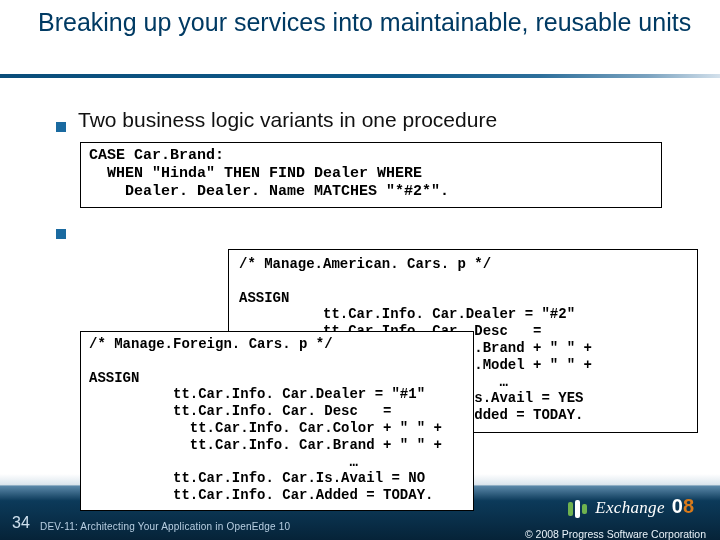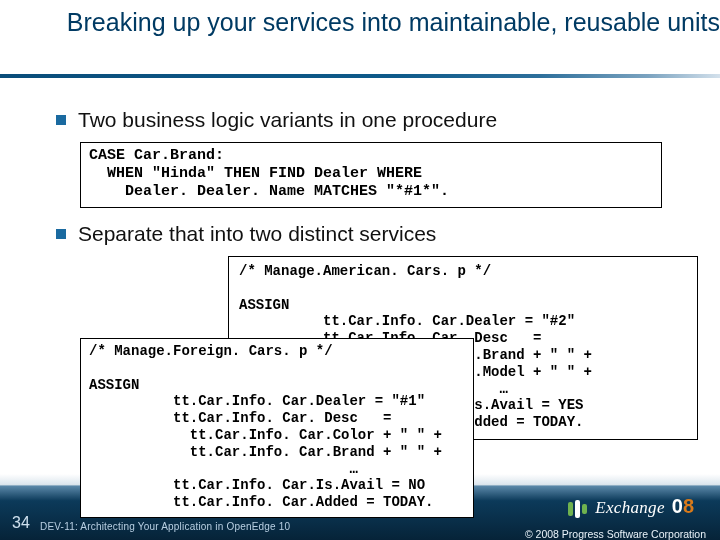--- a/index.html
+++ b/index.html
@@ -7,42 +7,41 @@
     width: 720px;
     height: 540px;
     font-family: Arial, Helvetica, sans-serif;
     background: #ffffff;
     position: relative;
     overflow: hidden;
   }
   .title-area {
     padding: 8px 0 16px 38px;
     height: 78px;
-    text-align: right;
   }
   .title {
     font-size: 25px;
     color: #003a63;
     line-height: 1.15;
     font-weight: normal;
   }
   .title-underline {
     position: absolute;
     top: 74px;
     left: 0;
     right: 0;
     height: 4px;
     background: linear-gradient(90deg, #0a4d7a 0%, #0e5a8a 55%, #2d6f9b 75%, #7ba3c0 90%, #d4e1ec 100%);
   }
   .content {
     padding: 16px 38px 0 38px;
   }
   .bullet-row {
     display: flex;
-    align-items: flex-start;
+    align-items: flex-end;
     margin: 14px 0 10px 18px;
   }
   .bullet {
     width: 10px;
     height: 10px;
     background: #1a6aa0;
     margin-right: 12px;
     margin-top: 7px;
     flex-shrink: 0;
   }
@@ -175,25 +174,24 @@
 
 <div class="content">
 
   <div class="bullet-row">
     <div class="bullet"></div>
     <div class="bullet-text">Two business logic variants in one procedure</div>
   </div>
 
   <div class="code-box box1">CASE Car.Brand:
   WHEN "Hinda" THEN FIND Dealer WHERE
-    Dealer. Dealer. Name MATCHES "*#1*".</div>
+    Dealer. Dealer. Name MATCHES "*#2*".</div>
 
   <div class="bullet-row">
     <div class="bullet"></div>
-    <div class="bullet-text">Separate that into two distinct services</div>
   </div>
 
   <div class="overlap-wrap">
     <div class="code-box box-american">/* Manage.American. Cars. p */
 
 ASSIGN
           tt.Car.Info. Car.Dealer = "#2"
           tt.Car.Info. Car. Desc   =
             tt.Car.Info. Car.Brand + " " +
             tt.Car.Info. Car.Model + " " +

